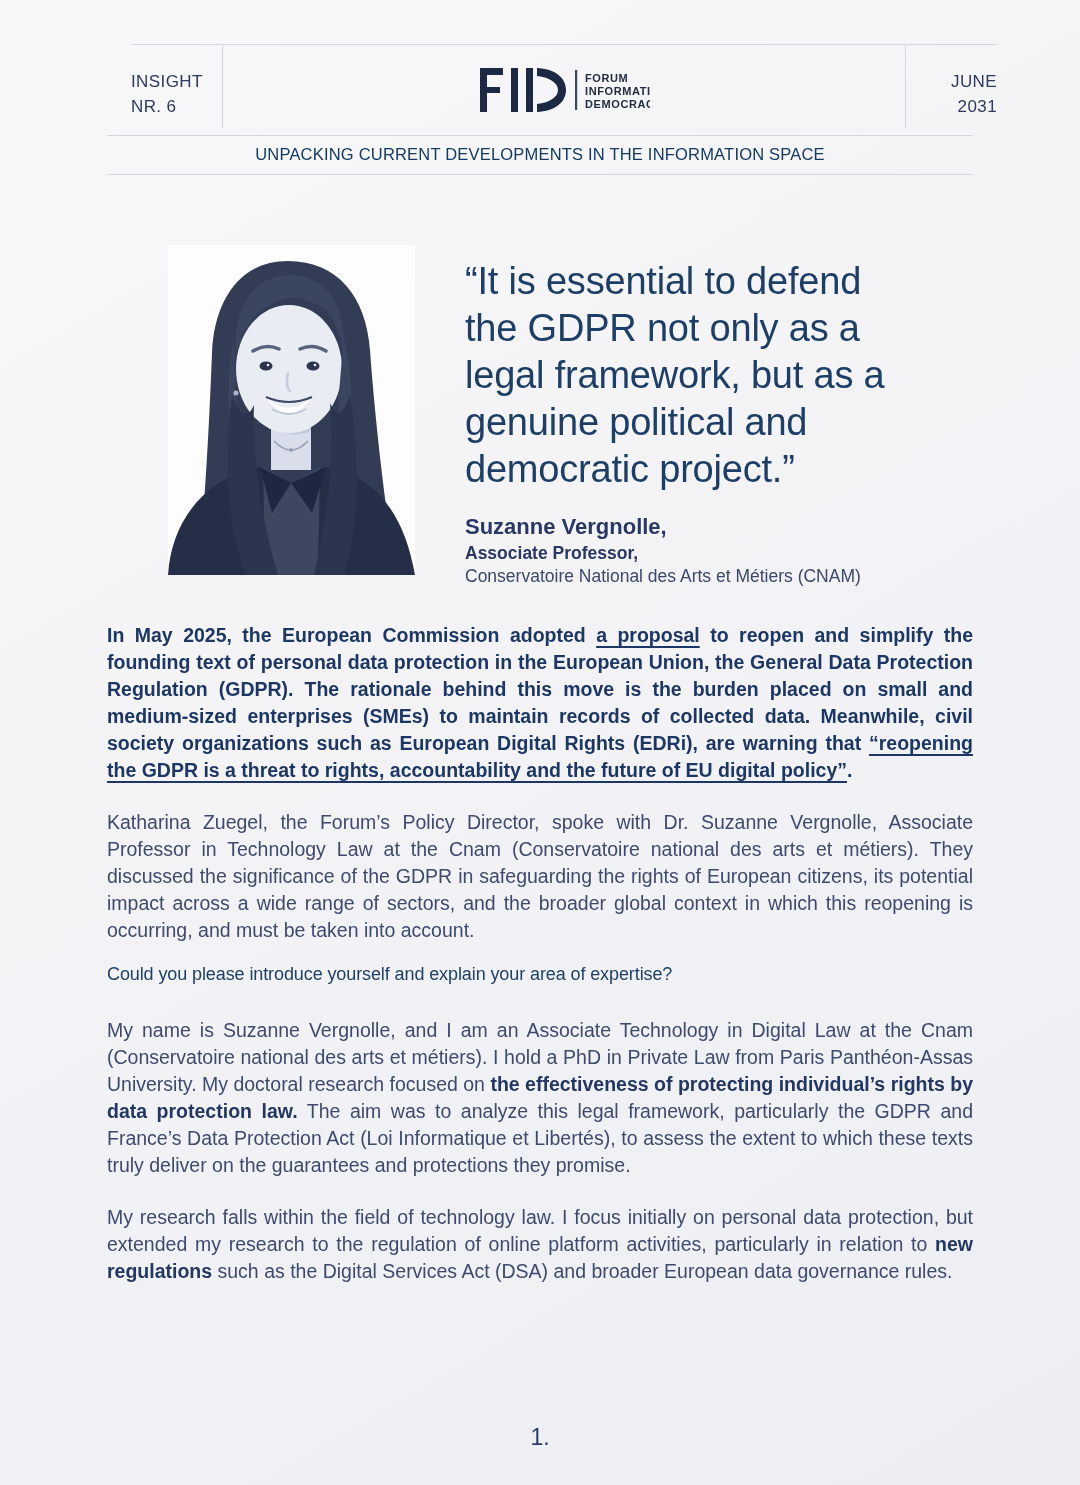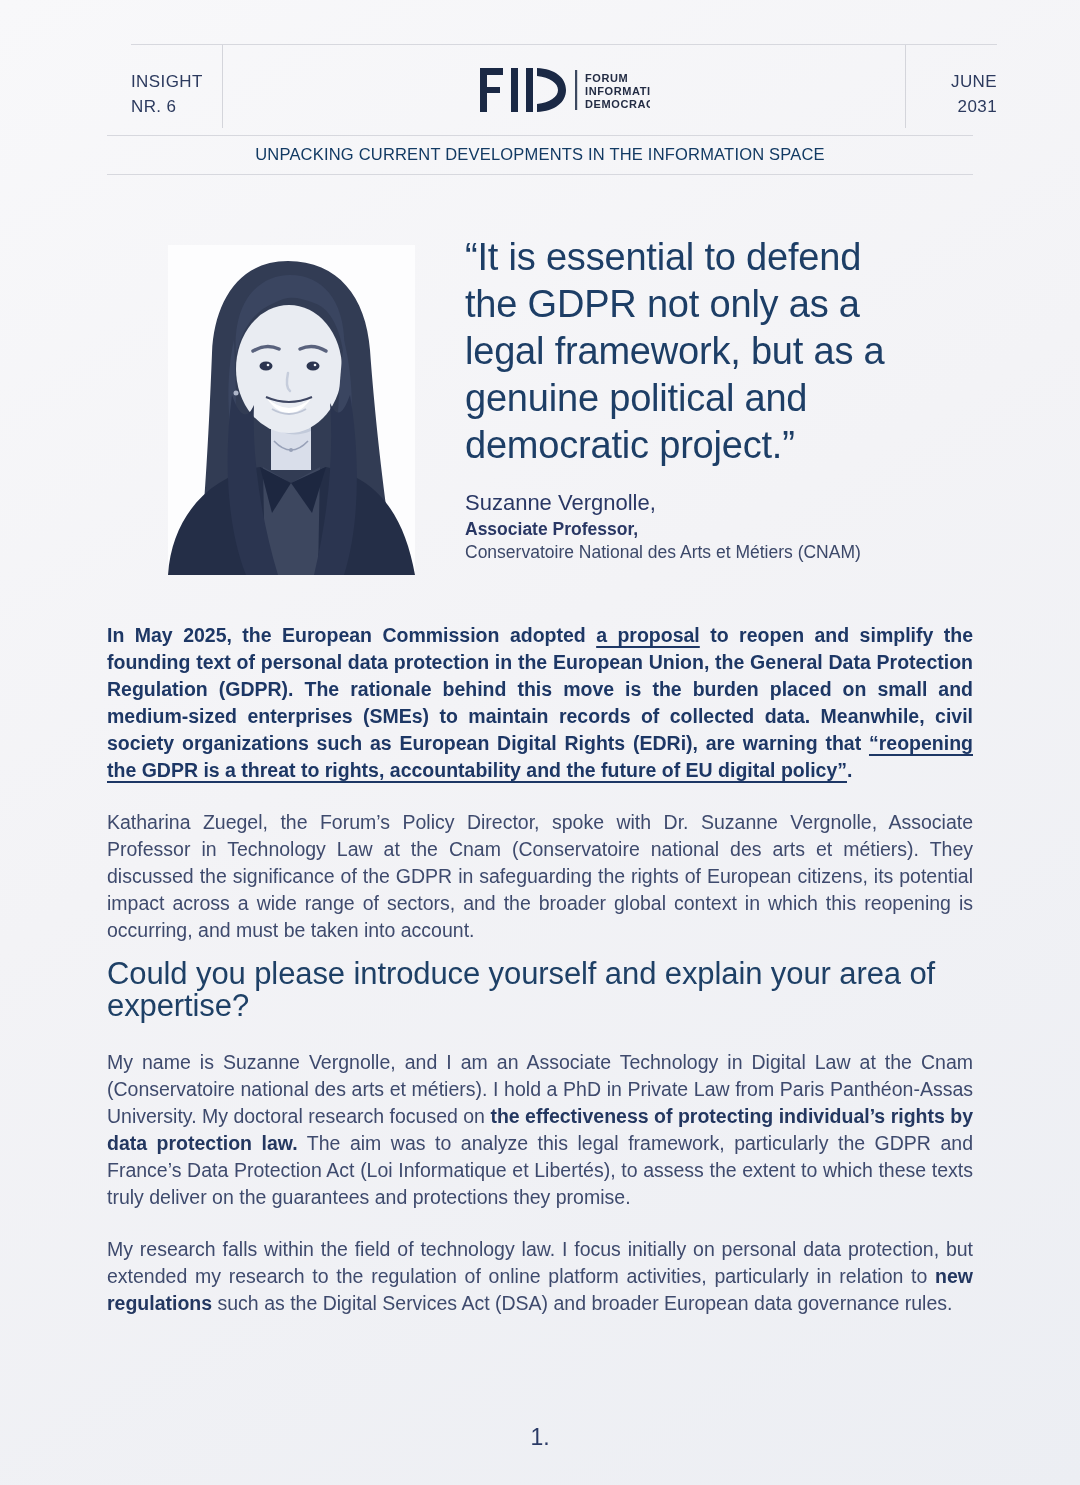--- a/index.html
+++ b/index.html
@@ -42,41 +42,41 @@
     position:absolute; left:107px; top:135px; width:866px;
     border-top:1.5px solid #d7d8de; border-bottom:1.5px solid #d7d8de;
     padding:9px 0 10px; text-align:center;
   }
   .banner-title {
     font-size:16.5px; font-weight:400; letter-spacing:0.2px; color:#123a63;
   }
 
   
   .portrait-box { position:absolute; left:168px; top:245px; width:247px; height:330px; }
-  .quote-col { position:absolute; left:465px; top:234px; width:520px; }
+  .quote-col { position:absolute; left:465px; top:258px; width:520px; }
   .quote-text {
     font-size:38px; line-height:47px; color:#1d3e66; letter-spacing:-0.2px;
   }
   .attribution { margin-top:21px; }
-  .attr-name { font-size:22px; font-weight:400; color:#293764; }
+  .attr-name { font-size:22px; font-weight:700; color:#293764; }
   .attr-role { font-size:17.5px; font-weight:700; color:#293764; margin-top:3px; }
   .attr-org  { font-size:17.5px; color:#3c4869; margin-top:2px; }
 
   
   .article { position:absolute; left:107px; top:622px; width:866px; }
   .article p { margin:0 0 25px; text-align:justify; font-size:19.5px; line-height:27px; }
   .p-intro { font-weight:700; color:#1d3765; }
   .p-intro .doc-link {
     color:#1d3765; text-decoration:underline;
     text-decoration-thickness:1.5px; text-underline-offset:4px; cursor:pointer;
   }
   .p-body { color:#3e4a6d; }
   .p-context { margin-bottom:14px !important; }
   .question-heading {
-    font-size:31px; line-height:32px; font-weight:400; color:#1e4066;
+    font-size:18px; line-height:32px; font-weight:400; color:#1e4066;
     margin:0 0 27px; letter-spacing:-0.1px;
   }
   .inline-bold { font-weight:700; color:#233760; }
   .page-number {
     position:absolute; left:0; right:0; bottom:34px; text-align:center;
     font-size:23px; color:#2a3a66;
   }
 </style>
 </head>
 <body>

